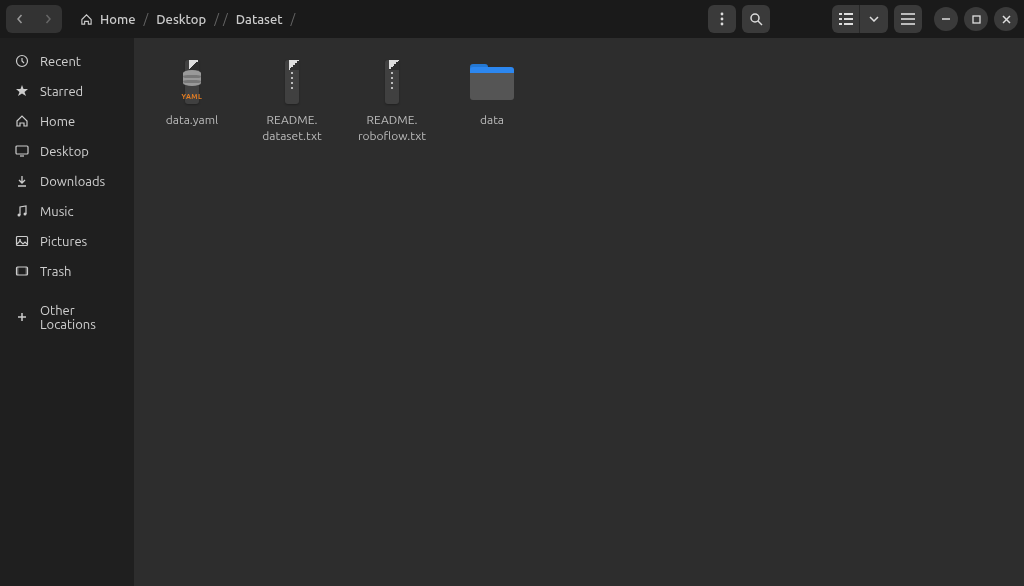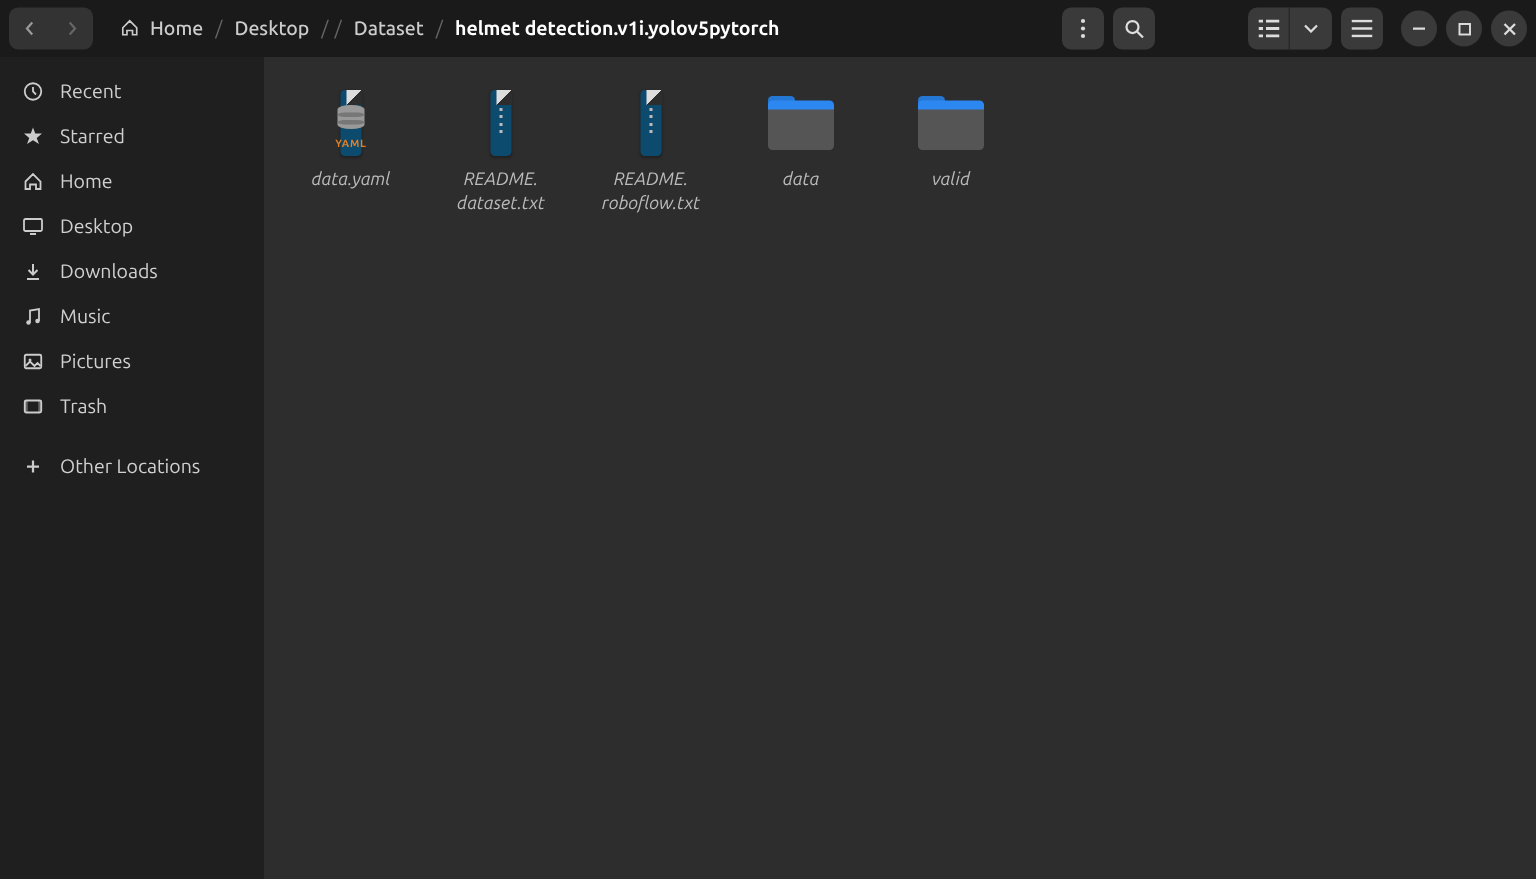--- a/index.html
+++ b/index.html
@@ -94,21 +94,21 @@
       justify-content: center;
       color: #ddd;
       cursor: pointer;
       font-size: 11px;
     }
     .main {
       display: flex;
       height: calc(100% - 38px);
     }
     .sidebar {
-      width: 176px;
+      width: 134px;
       background: #1f1f1f;
       padding: 8px 0;
       display: flex;
       flex-direction: column;
     }
     .sb-item {
       display: flex;
       align-items: center;
       padding: 7px 14px;
       gap: 10px;
@@ -152,26 +152,25 @@
       align-items: center;
       justify-content: center;
       position: relative;
     }
     .file-label {
       font-size: 12px;
       color: #bbb;
       line-height: 1.3;
       word-break: break-word;
       max-width: 92px;
-      font-style: italic;
     }
     .doc-icon {
       width: 14px;
       height: 44px;
-      background: #0c4a6e;
+      background: #404040;
       border-radius: 3px;
       position: relative;
       box-shadow: 0 1px 2px rgba(0,0,0,0.3);
     }
     .doc-icon::before {
       content: "";
       position: absolute;
       top: 0; right: 0;
       width: 10px; height: 10px;
       background: linear-gradient(135deg, #ddd 50%, #2d2d2d 50%);
@@ -265,21 +264,20 @@
           <path d="M2 7 L7 2 L12 7 L12 12 L9 12 L9 9 L5 9 L5 12 L2 12 Z" fill="none" stroke="#ccc" stroke-width="1.2"></path>
         </svg>
       <span>Home</span>
     </span>
     <span class="sep">/</span>
     <span class="crumb">Desktop</span>
     <span class="sep">/</span>
     <span class="sep">/</span>
     <span class="crumb">Dataset</span>
     <span class="sep">/</span>
-    <span class="crumb current">helmet detection.v1i.yolov5pytorch</span>
   </div>
 
   <div class="toolbar-right">
     <div class="btn">
       <svg width="4" height="14" viewBox="0 0 4 14">
           <circle cx="2" cy="2" r="1.4" fill="#ddd"></circle>
           <circle cx="2" cy="7" r="1.4" fill="#ddd"></circle>
           <circle cx="2" cy="12" r="1.4" fill="#ddd"></circle>
         </svg>
     </div>
@@ -450,24 +448,14 @@
       <div class="file-item">
         <div class="file-icon">
           <div class="folder-icon">
             <div class="folder-back"></div>
             <div class="folder-front"></div>
             <div class="folder-tab"></div>
           </div>
         </div>
         <div class="file-label">data</div>
       </div>
-      <div class="file-item">
-        <div class="file-icon">
-          <div class="folder-icon">
-            <div class="folder-back"></div>
-            <div class="folder-front"></div>
-            <div class="folder-tab"></div>
-          </div>
-        </div>
-        <div class="file-label">valid</div>
-      </div>
     </div>
 </div>
 
 </body></html>

